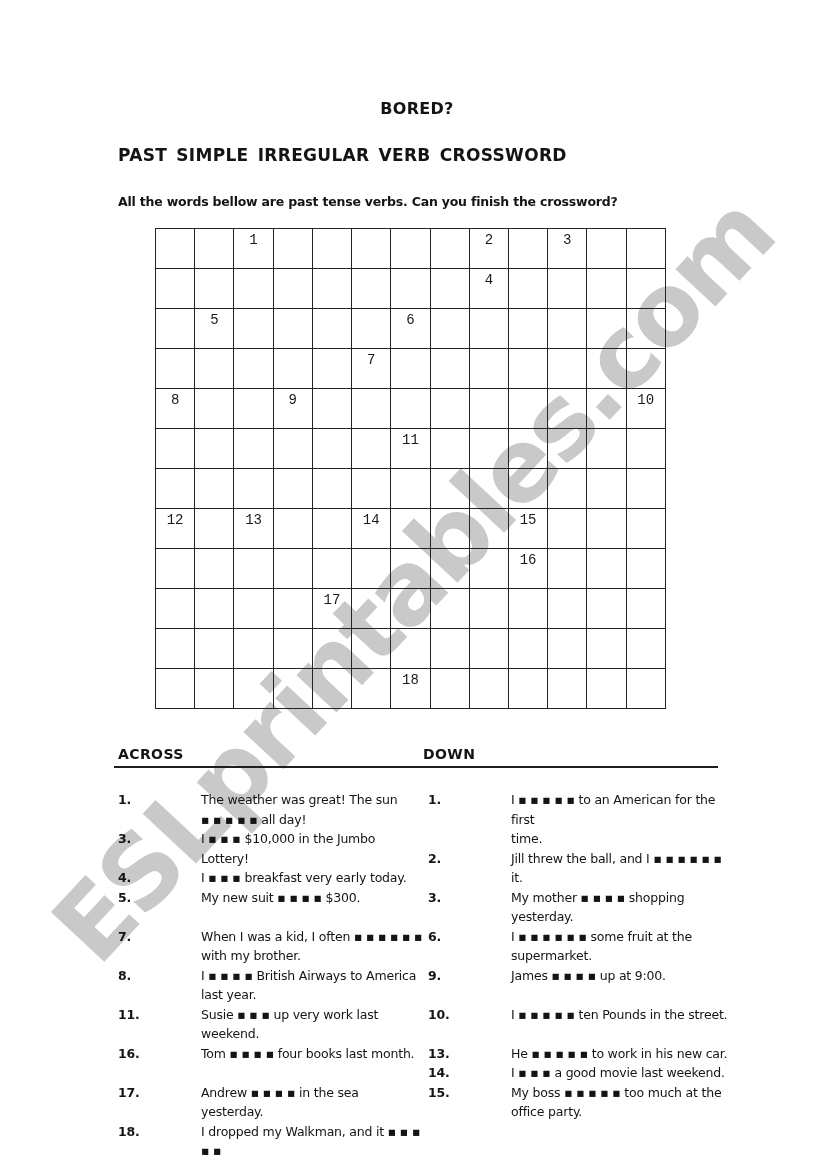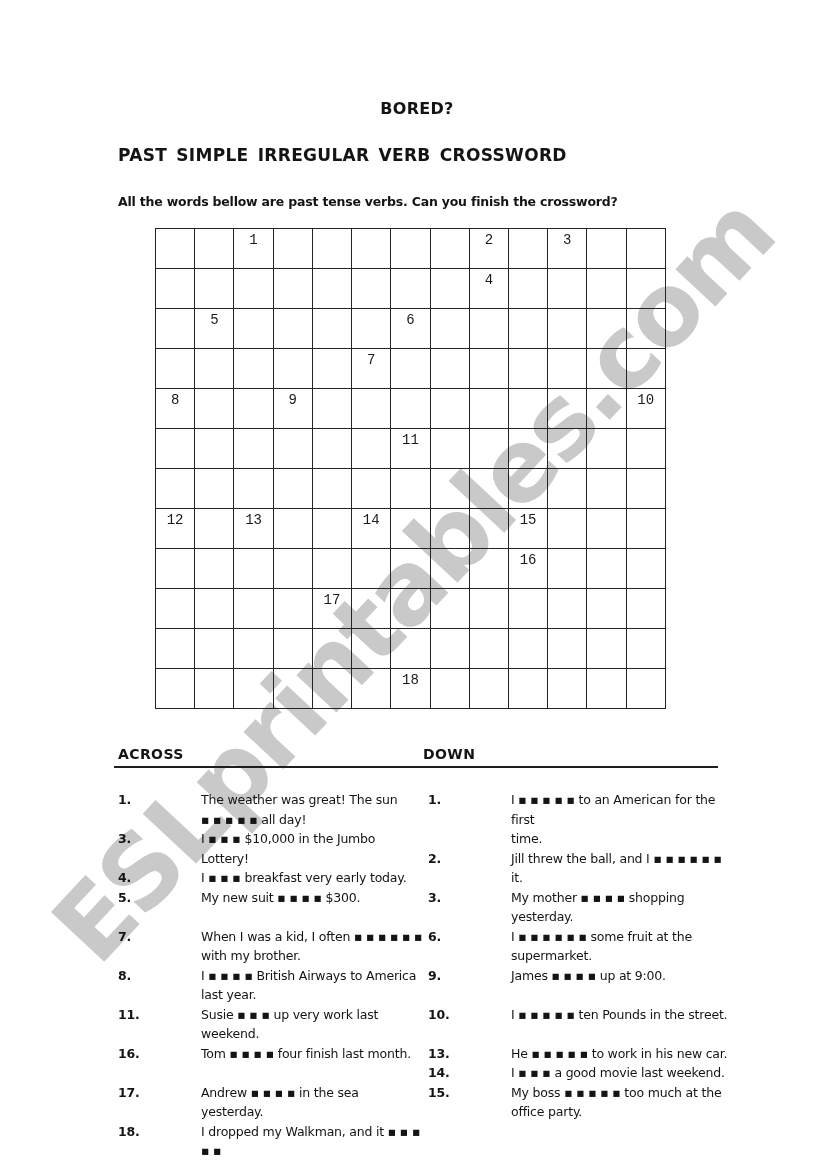--- a/index.html
+++ b/index.html
@@ -288,21 +288,21 @@
       </div>
       <div class="clue">
         <span class="clue-num">11.</span>
         <span class="clue-text">
           <div>Susie ▪ ▪ ▪ up very work last weekend.</div>
         </span>
       </div>
       <div class="clue">
         <span class="clue-num">16.</span>
         <span class="clue-text">
-          <div>Tom ▪ ▪ ▪ ▪ four finish last month.</div>
+          <div>Tom ▪ ▪ ▪ ▪ four books last month.</div>
         </span>
       </div>
       <div class="clue gap">
         <span class="clue-num">17.</span>
         <span class="clue-text">
           <div>Andrew ▪ ▪ ▪ ▪ in the sea yesterday.</div>
         </span>
       </div>
       <div class="clue">
         <span class="clue-num">18.</span>

